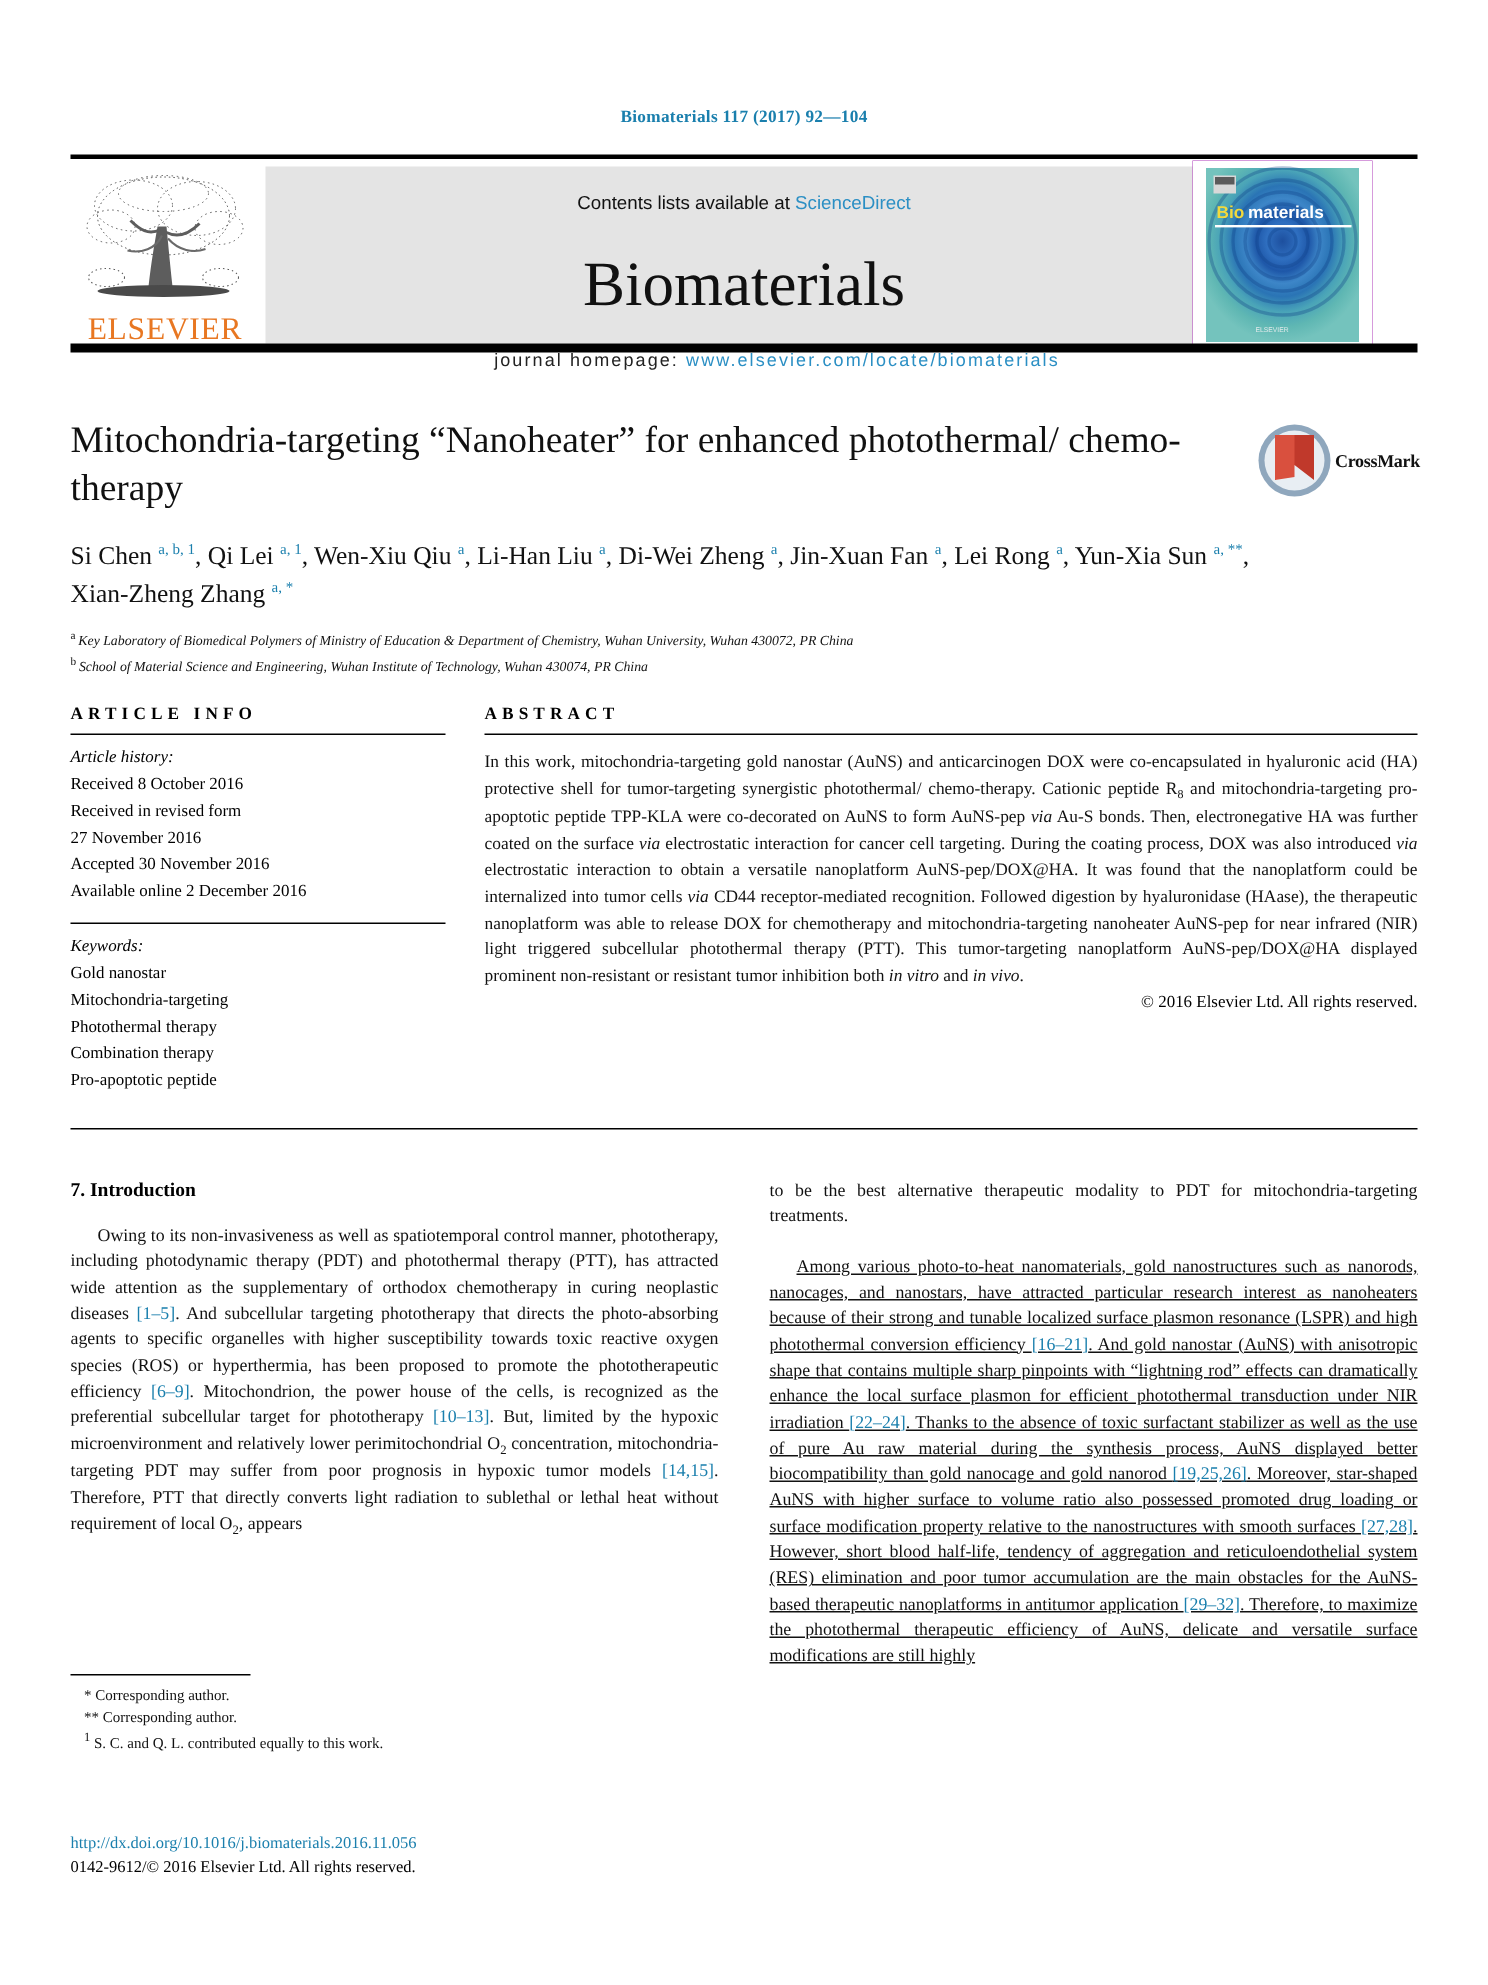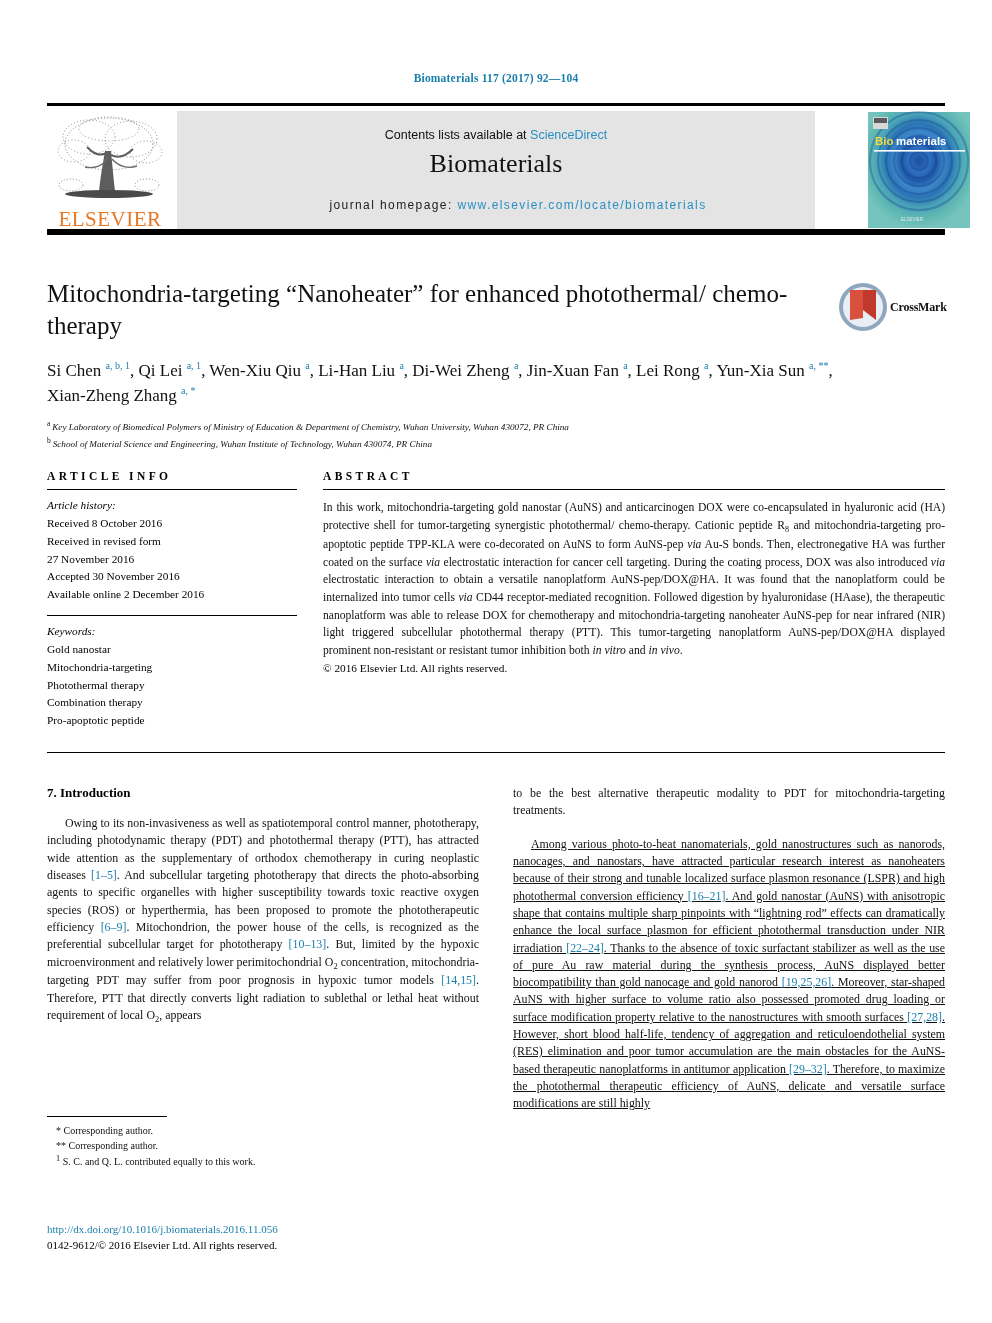--- a/index.html
+++ b/index.html
@@ -87,39 +87,39 @@
     font-size: 12.5px;
     padding-top: 17px;
     color: #111;
   }
   .banner-contents a {
     color: #2b8fc4;
     text-decoration: none;
   }
   .banner-journal {
     font-family: "Liberation Serif", serif;
-    font-size: 26px;
-    margin-top: 7px;
+    font-size: 42px;
+    margin-top: 24px;
     color: #111;
   }
   .banner-homepage {
     font-family: "Liberation Sans", sans-serif;
     font-size: 12px;
     margin-top: 19px;
     letter-spacing: 1.4px;
     color: #222;
     padding-left: 44px;
   }
   .banner-homepage a {
     color: #2b8fc4;
     text-decoration: none;
   }
   .cover-thumb {
     position: absolute;
-    left: 812px;
+    left: 748px;
     top: 4px;
     width: 120px;
     height: 126px;
     background: #a21caf;
     overflow: hidden;
   }
 
   
   .title-block {
     position: absolute;
@@ -206,21 +206,21 @@
   .abstract-body {
     font-size: 11.6px;
     line-height: 1.52;
     text-align: justify;
     margin-top: 9px;
     color: #111;
   }
   .abstract-body .it { font-style: italic; }
   .abstract-body sub { font-size: 8px; }
   .copyright {
-    text-align: left;
+    text-align: right;
     font-size: 11.3px;
     margin-top: 3px;
   }
 
   
   .body-rule {
     position: absolute;
     left: 47px;
     top: 752px;
     width: 898px;

